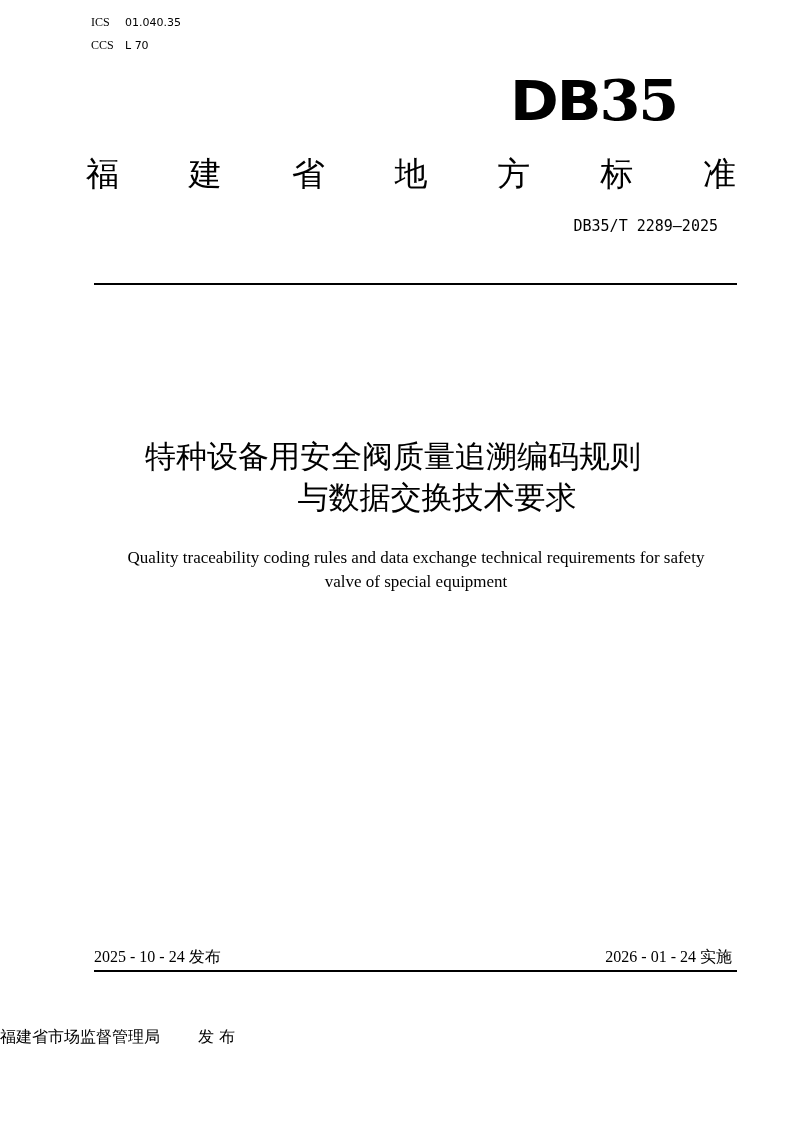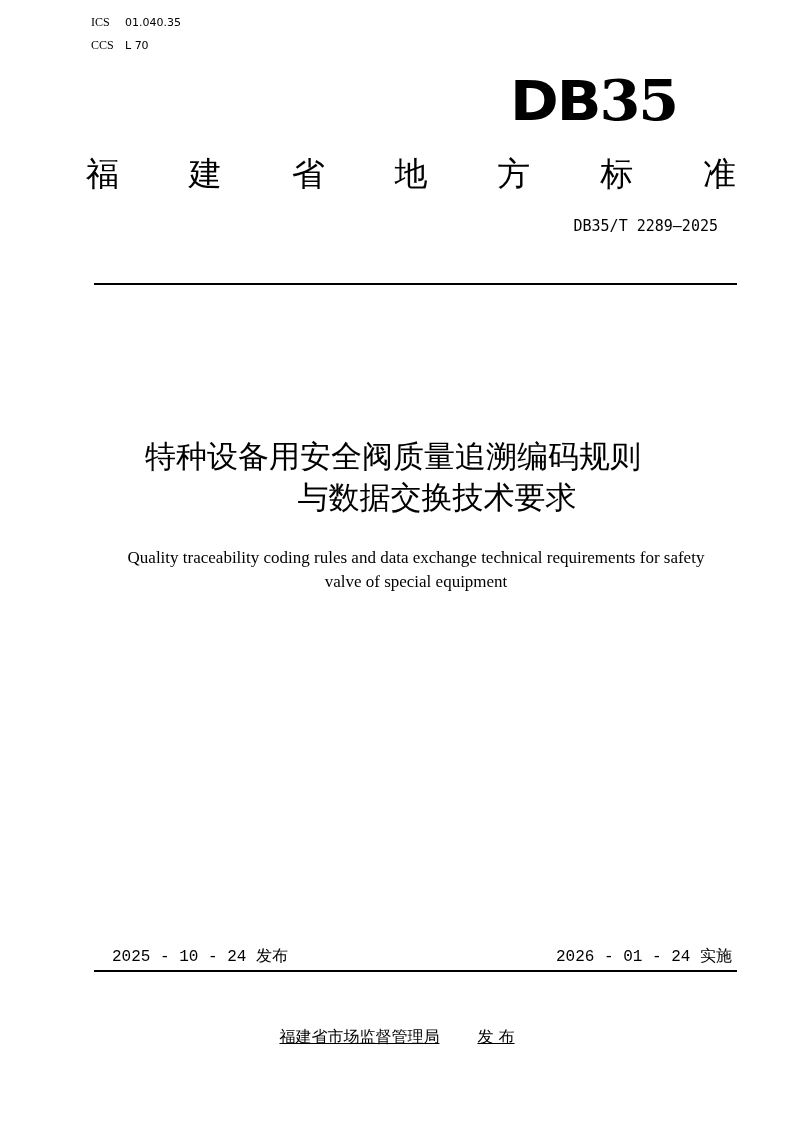--- a/index.html
+++ b/index.html
@@ -34,25 +34,25 @@
     font-family: "DejaVu Sans", sans-serif; font-size: 31px;
   }
   .doc-title-1 { top: 436px; line-height: 40px; }
   .doc-title-2 { top: 477px; line-height: 40px; padding-left: 44px; }
 
   .en-title {
     left: 80px; width: 672px; top: 546px; text-align: center;
     font-family: "Liberation Serif", serif; font-size: 17px; line-height: 24px;
   }
 
-  .date { top: 946px; font-family: Liberation Mono, monospace; font-size: 16px; line-height: 22px; margin-left: 18px; }
+  .date { top: 946px; font-family: Liberation Serif, serif; font-size: 16px; line-height: 22px; }
   .date-issue { left: 94px; }
   .date-impl { right: 62px; }
 
-  .issuer { top: 1026px; left: 0; width: 794px; text-align: center; font-family: "DejaVu Sans", sans-serif; font-size: 16px; line-height: 22px; text-decoration: underline; }
+  .issuer { top: 1026px; left: 0; width: 794px; font-family: "DejaVu Sans", sans-serif; font-size: 16px; line-height: 22px; }
   .issuer .gap { display: inline-block; width: 38px; }
 </style>
 </head>
 <body>
 
 <div class="abs" style="left:91px; top:11px;">
   <div class="cls-row">
     <span class="cls-key">ICS</span><span class="cls-val">01.040.35</span>
   </div>
   <div class="cls-row" style="margin-top:0;">

